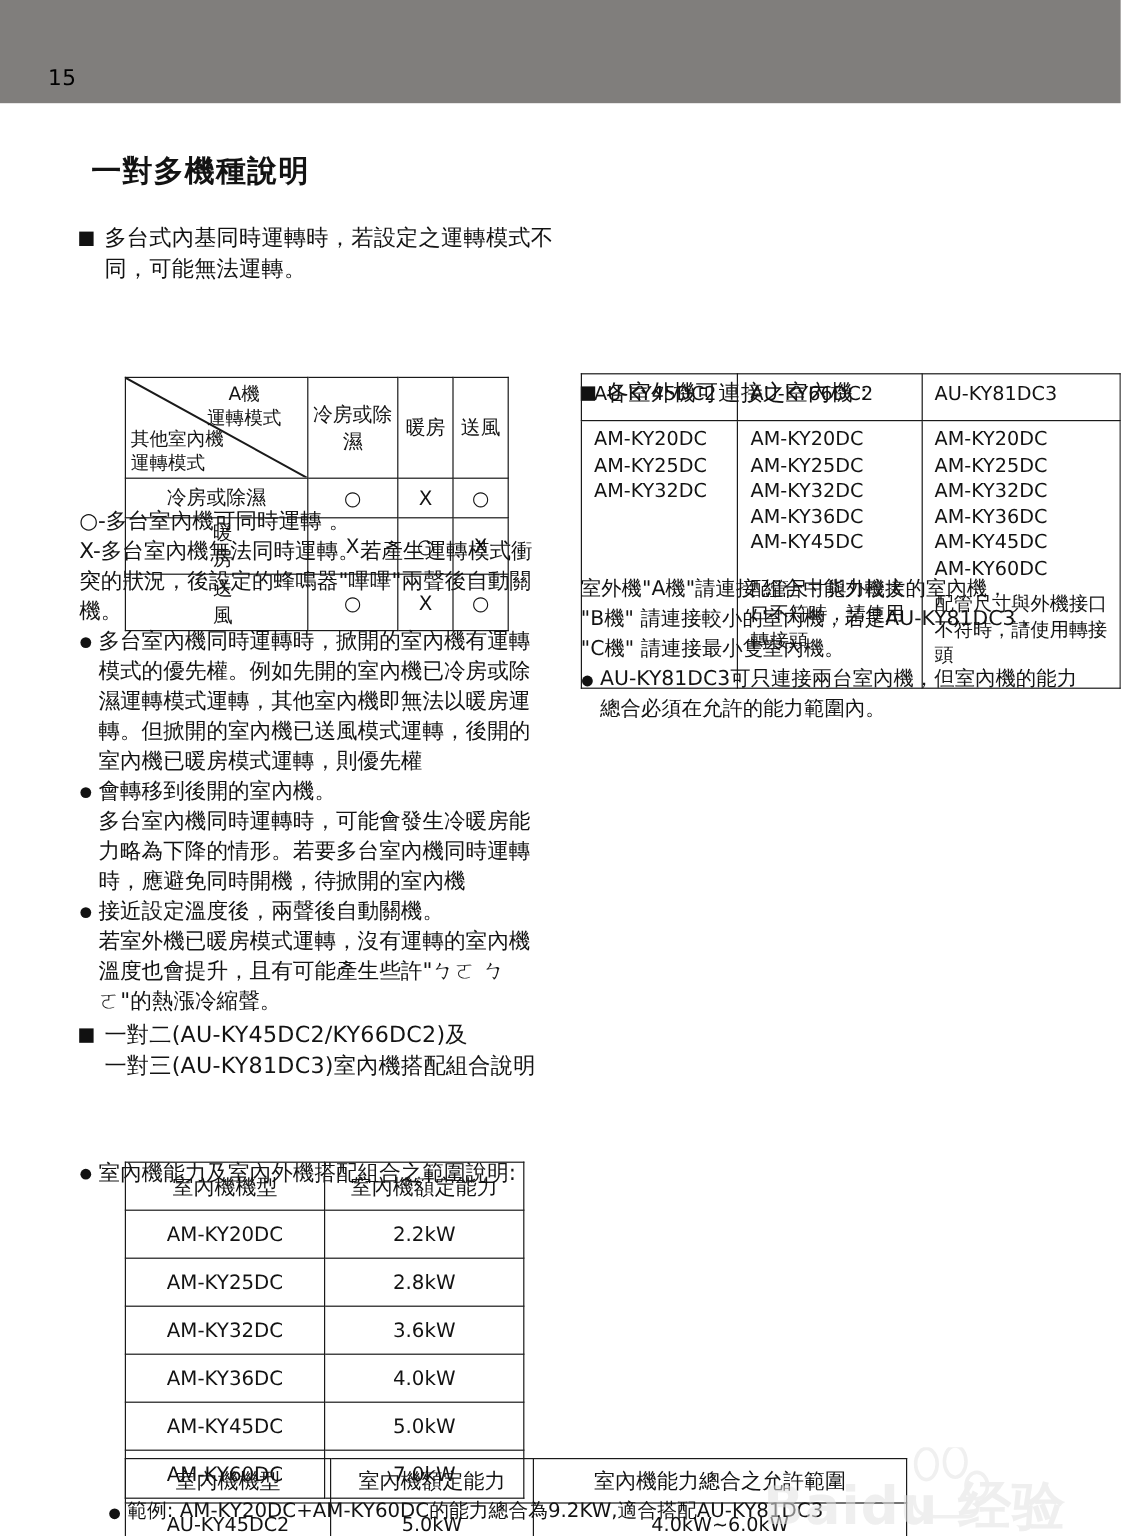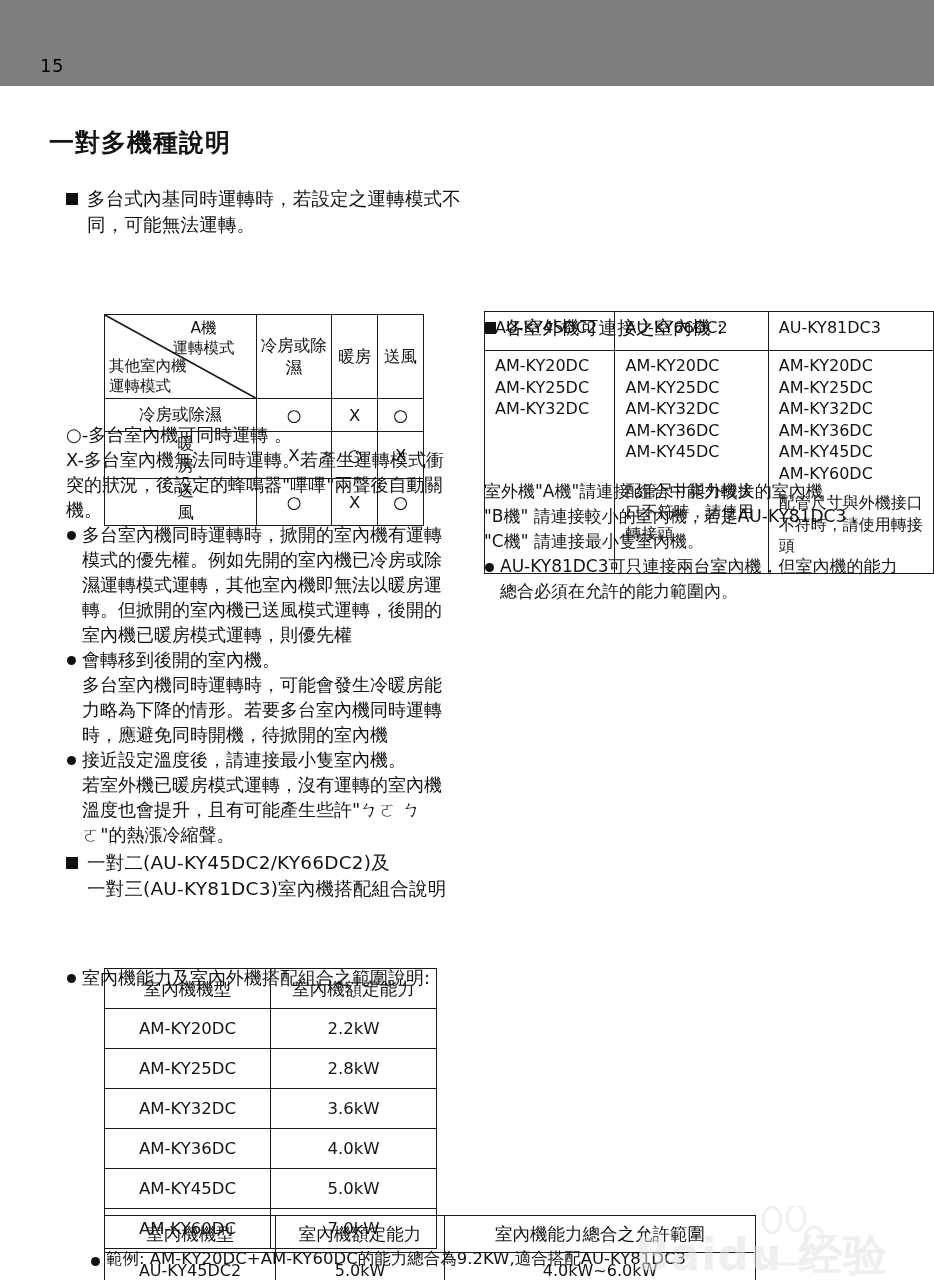--- a/index.html
+++ b/index.html
@@ -37,21 +37,21 @@
   
   .page {
     position: absolute;
     left: 0; top: 86px;
     width: 934px;
     height: 1194px;
   }
 
   .doc-title {
     position: absolute;
-    left: 49px;
+    left: 76px;
     top: 44px;
     font-size: 25px;
     font-weight: bold;
     letter-spacing: 1px;
     line-height: 1;
   }
 
   
   .col-left  { position: absolute; left: 66px;  width: 380px; }
   .col-right { position: absolute; left: 484px; width: 420px; }
@@ -243,21 +243,21 @@
 
   <div class="col-left" style="top:336px;">
     <div class="plain">○-多台室內機可同時運轉 。</div>
     <div class="plain" style="text-indent:0; padding-left:22px; margin-left:-22px;">X-多台室內機無法同時運轉。若產生運轉模式衝突的狀況，後設定的蜂鳴器"嗶嗶"兩聲後自動關機。</div>
   </div>
 
   <div class="col-left" style="top:436px;">
     <div class="dot-head">多台室內機同時運轉時，掀開的室內機有運轉模式的優先權。例如先開的室內機已冷房或除濕運轉模式運轉，其他室內機即無法以暖房運轉。但掀開的室內機已送風模式運轉，後開的室內機已暖房模式運轉，則優先權</div>
     <div class="dot-head">會轉移到後開的室內機。</div>
     <div class="plain" style="padding-left:16px;">多台室內機同時運轉時，可能會發生冷暖房能力略為下降的情形。若要多台室內機同時運轉時，應避免同時開機，待掀開的室內機</div>
-    <div class="dot-head">接近設定溫度後，請連接最小隻室內機。</div>
+    <div class="dot-head">接近設定溫度後，兩聲後自動關機。</div>
     <div class="plain" style="padding-left:16px;">若室外機已暖房模式運轉，沒有運轉的室內機溫度也會提升，且有可能產生些許"ㄅㄛ ㄅㄛ"的熱漲冷縮聲。</div>
   </div>
 
   <div class="col-left sq-head" style="top:712px; width:400px;">
     <span>一對二(AU-KY45DC2/KY66DC2)及</span><br>
     <span>一對三(AU-KY81DC3)室內機搭配組合說明</span>
   </div>
 
   <div class="col-left dot-head" style="top:775px; width:400px;">室內機能力及室內外機搭配組合之範圍說明:</div>
 

